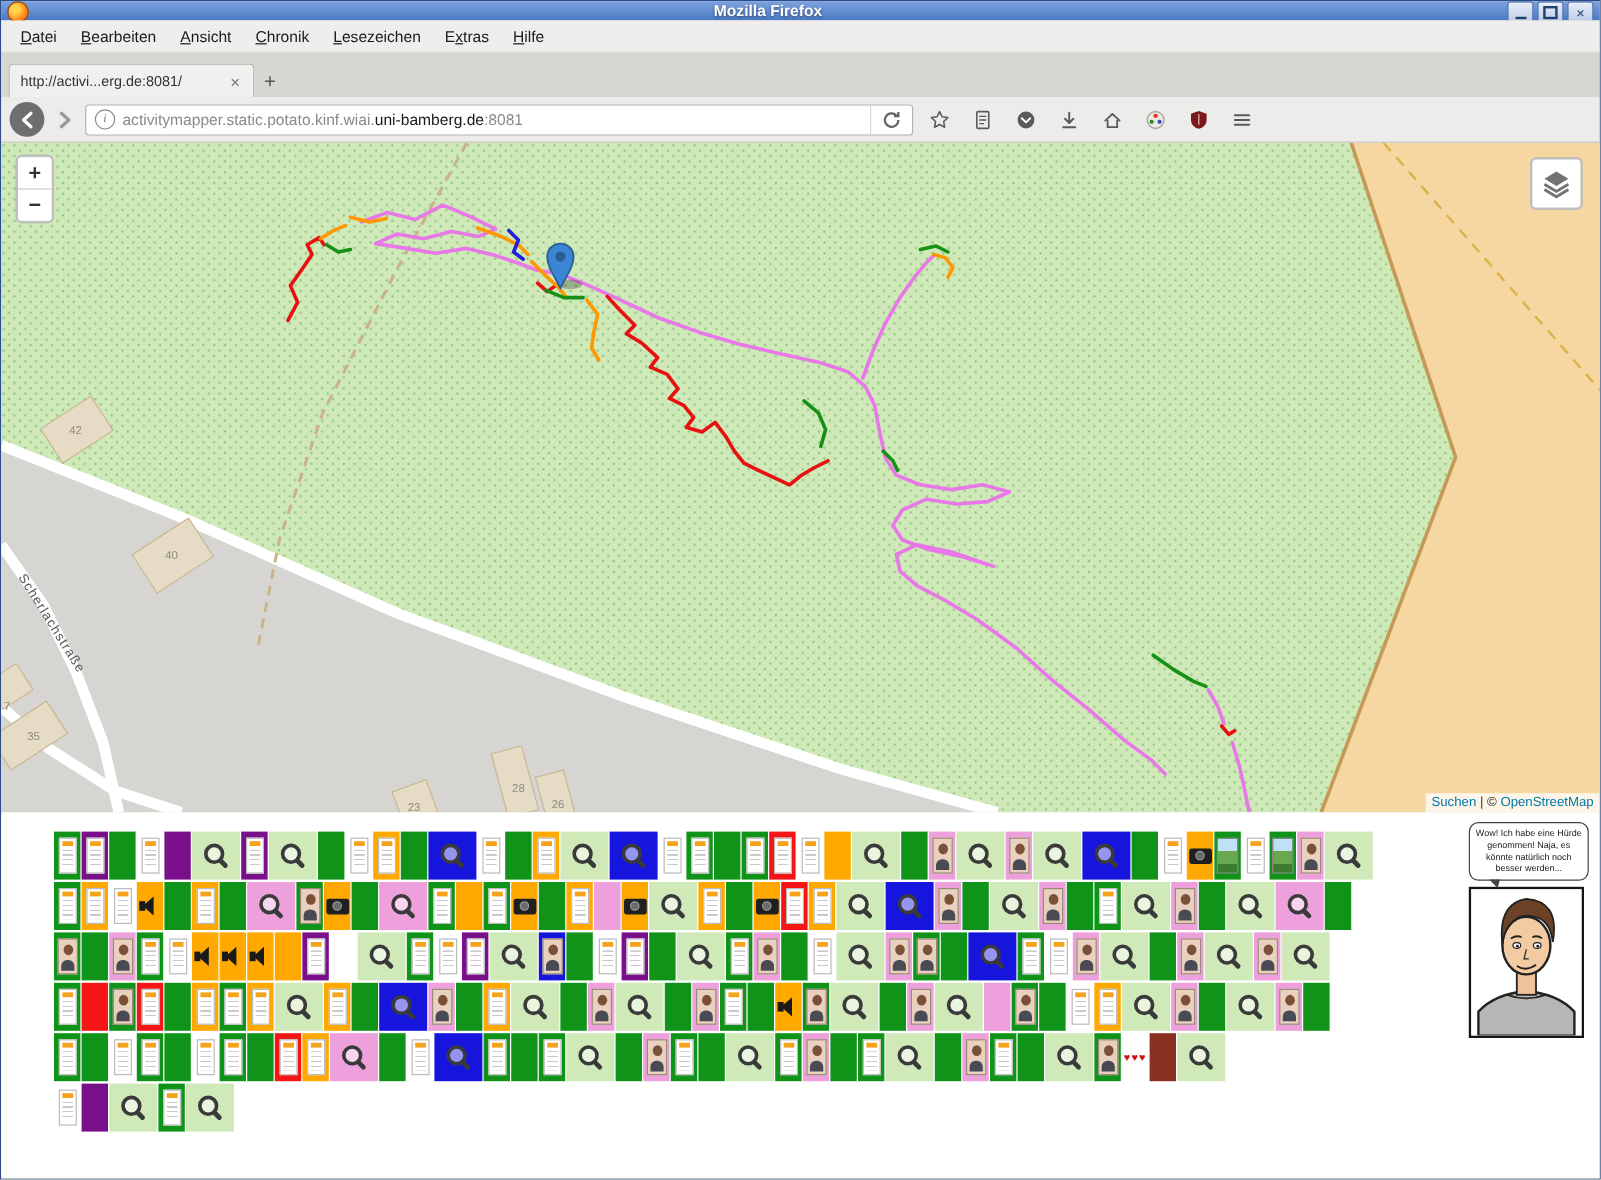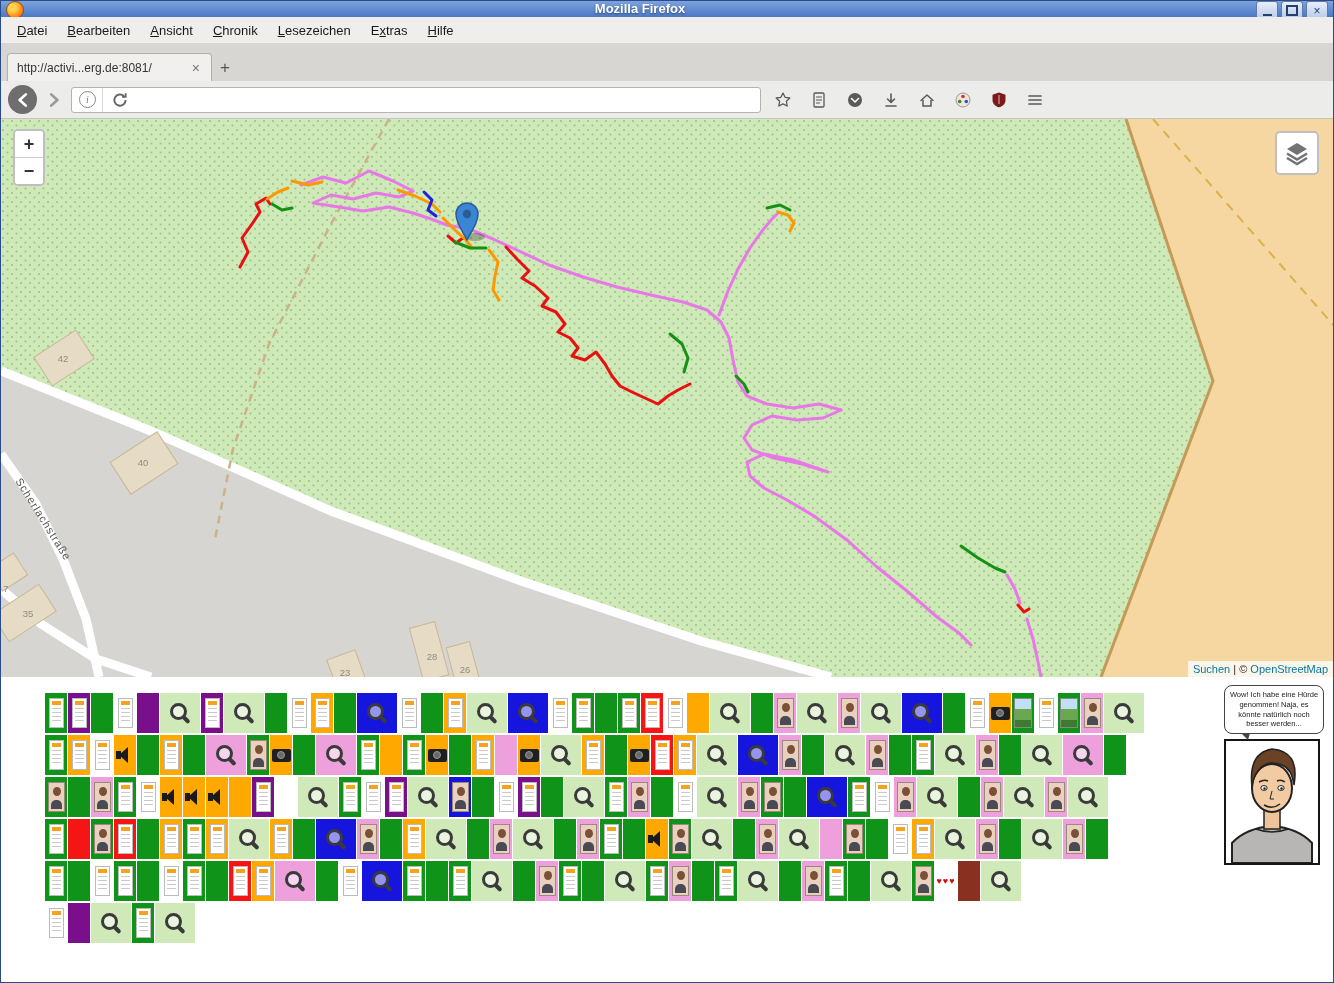--- a/index.html
+++ b/index.html
@@ -124,20 +124,21 @@
           <path d="M10.5 3 5 8l5.5 5" stroke="#fff" stroke-width="2.4" fill="none" stroke-linecap="round" stroke-linejoin="round"></path>
         </svg>
     </span>
     <span class="nav-fwd">
       <svg class="ticon" viewBox="0 0 16 16">
           <path d="M5.5 3 11 8l-5.5 5" stroke="#9a9a9a" stroke-width="2.4" fill="none" stroke-linecap="round" stroke-linejoin="round"></path>
         </svg>
     </span>
     <div class="urlbox">
       <span class="info-icon">i</span>
+      <span class="url-text"><span class="url-prefix">activitymapper.static.potato.kinf.wiai.</span><span class="url-domain">uni-bamberg.de</span><span class="url-port">:8081</span></span>
       <span class="reload-btn">
         <svg class="ticon" viewBox="0 0 16 16">
             <path d="M13 8a5 5 0 1 1-1.5-3.5" fill="none" stroke="#666" stroke-width="1.7"></path>
             <path d="M13 2v3.2H9.8" fill="none" stroke="#666" stroke-width="1.7"></path>
           </svg>
       </span>
     </div>
     <div class="toolicons">
       <svg class="ticon" viewBox="0 0 18 18">
           <path d="M9 2l2.1 4.3 4.7.7-3.4 3.3.8 4.7L9 12.8 4.8 15l.8-4.7L2.2 7l4.7-.7z" fill="none" stroke="#5a5a5a" stroke-width="1.3" stroke-linejoin="round"></path>

